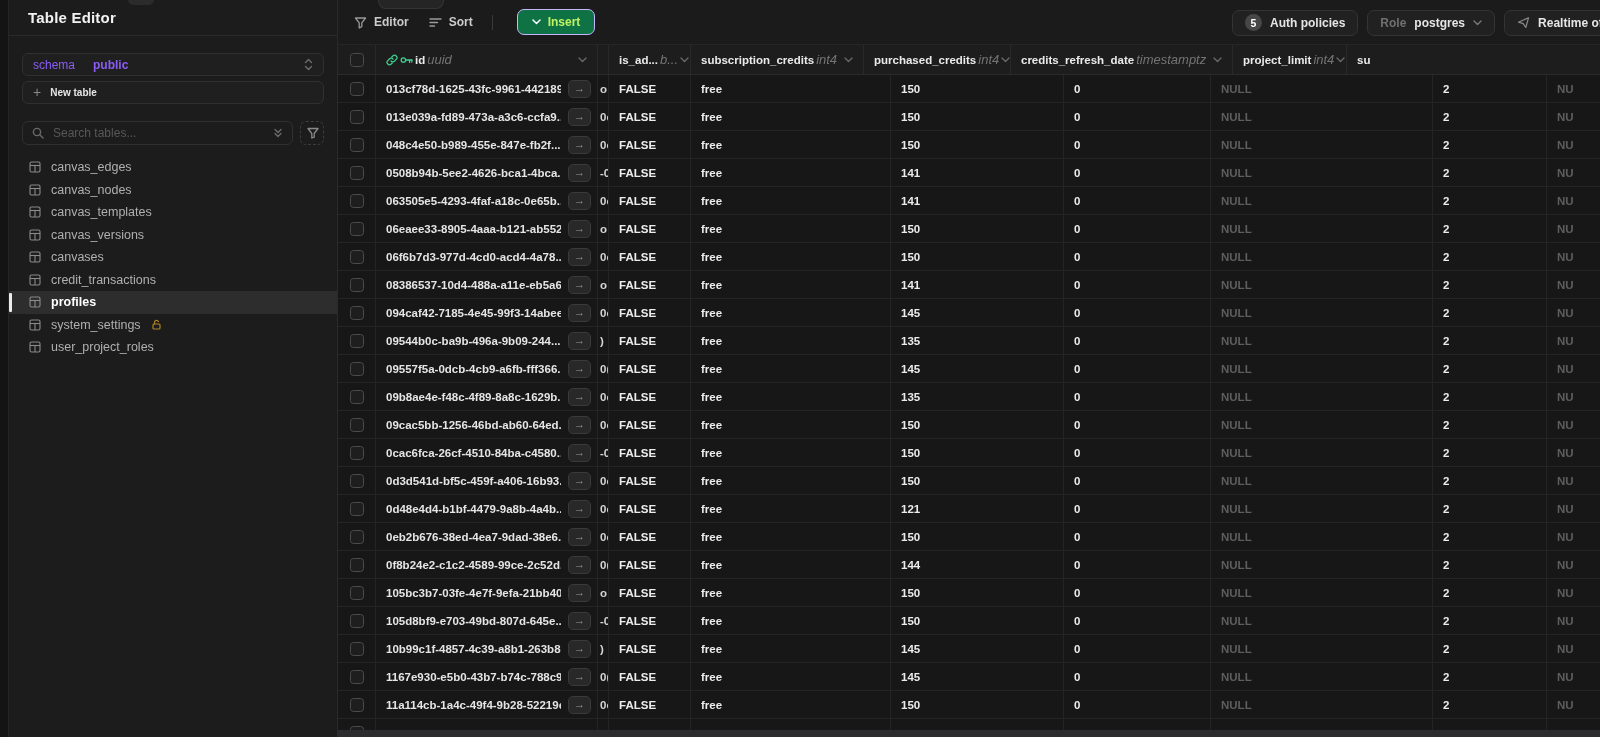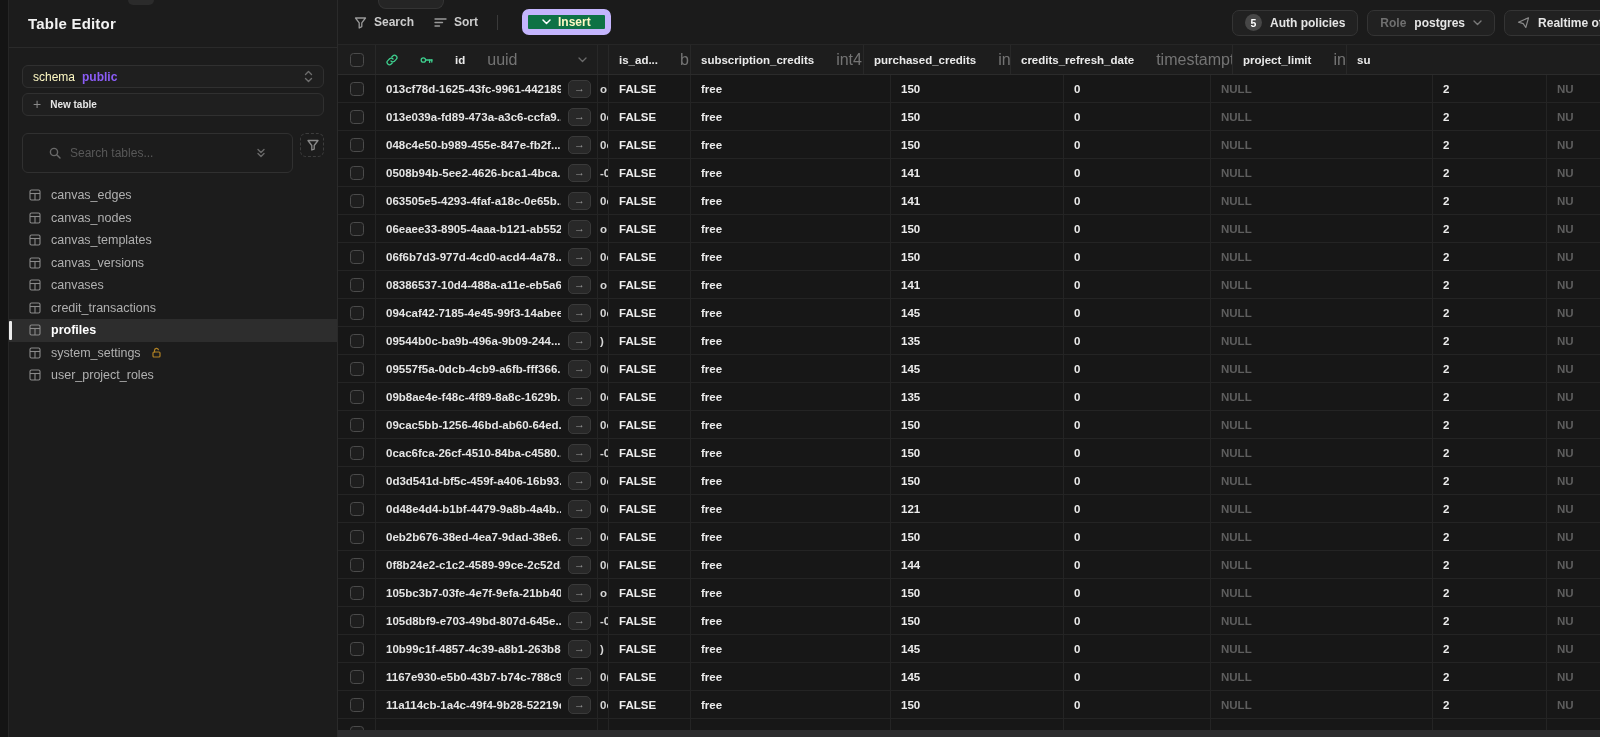--- a/index.html
+++ b/index.html
@@ -16,35 +16,35 @@
     background:#2b2b2b; border-radius:0 0 7px 7px; z-index:5; }
   .top-shape-b { position:absolute; left:378px; top:0; width:66px; height:9px;
     background:#252525; border:1px solid #343434; border-top:none; border-radius:0 0 8px 8px; z-index:5; }
 
   
   .rail { width:9px; background:#141414; border-right:1px solid #262626; flex:none; }
 
   
   .sidebar { width:329px; flex:none; background:#1c1c1c; border-right:1px solid #2a2a2a;
     display:flex; flex-direction:column; }
-  .sidebar-header { height:48px; flex:none; border-bottom:1px solid #2a2a2a;
+  .sidebar-header { height:36px; flex:none; border-bottom:1px solid #2a2a2a;
     display:flex; align-items:center; padding:0 19px; }
   .sidebar-title { font-size:15px; font-weight:700; color:#f2f2f2; letter-spacing:.2px; }
   .sidebar-controls { padding:17px 13px 0 13px; flex:none; }
   .ctl-box { height:23px; border:1px solid #303030; background:#1f1f1f; border-radius:6px;
     display:flex; align-items:center; padding:0 10px; font-size:12px; }
   .schema-select { margin-bottom:5px; cursor:pointer; }
-  .schema-label { color:#fef9c3; margin-right:7px; }
+  .schema-label { color:#8b5cf6; margin-right:18px; }
   .schema-value { color:#8b5cf6; font-weight:700; flex:1; }
   .new-table-btn { cursor:pointer; }
   .plus-glyph { color:#8a8a8a; font-size:14px; margin-right:9px; margin-top:-1px; }
   .new-table-label { color:#e6e6e6; font-weight:700; font-size:10px; }
   .search-row { display:flex; gap:7px; margin-top:17px; }
-  .search-box { flex:1; height:40px; border:1px solid #303030; border-radius:6px;
-    display:flex; align-items:center; padding:0 26px; gap:7px; background:#1c1c1c; }
+  .search-box { flex:1; height:24px; border:1px solid #303030; border-radius:6px;
+    display:flex; align-items:center; padding:0 9px; gap:7px; background:#1c1c1c; }
   .search-box input { flex:1; background:transparent; border:none; outline:none;
     color:#cfcfcf; font-size:12px; font-family:inherit; min-width:0; }
   .search-box input::placeholder { color:#585858; }
   .sb-filter-btn { width:24px; height:24px; flex:none; border:1px dashed #3d3d3d;
     border-radius:6px; display:grid; place-items:center; background:transparent; cursor:pointer; }
   .tables-list { margin-top:11px; }
   .table-item { height:22.5px; display:flex; align-items:center; gap:10px;
     padding-left:20px; font-size:12.5px; color:#b0b0b0; position:relative; cursor:pointer; }
   .table-item.selected { background:#2d2d2d; color:#ffffff; font-weight:700; }
   .table-item.selected::before { content:""; position:absolute; left:0; top:2px; bottom:2px;
@@ -52,38 +52,38 @@
   .table-item svg { flex:none; }
 
   
   .main { flex:1; min-width:0; display:flex; flex-direction:column; background:#171717; position:relative; }
   .toolbar { height:45px; flex:none; background:#1b1b1b; border-bottom:1px solid #262626;
     display:flex; align-items:center; padding:0 6px; position:relative; }
   .tb-btn { display:flex; align-items:center; gap:7px; color:#cccccc; font-size:12px;
     font-weight:600; height:26px; padding:0 10px; border-radius:6px; cursor:pointer; background:transparent; border:none; font-family:inherit; }
   .tb-divider { width:1px; height:15px; background:#3a3a3a; margin:0 9px; }
   .insert-btn { display:flex; align-items:center; gap:7px; background:#0e7245;
-    border:6px solid #c4b5fd; color:#fef9c3; font-size:12px; font-weight:700; height:26px;
+    border:1px solid #c4b5fd; color:#bef264; font-size:12px; font-weight:700; height:26px;
     padding:0 14px; border-radius:7px; margin-left:15px; cursor:pointer; font-family:inherit; }
   .tb-right { position:absolute; left:894px; top:0; height:45px; display:flex; align-items:center; gap:9px; }
   .pill { height:26px; border:1px solid #343434; background:#212121; border-radius:7px;
     display:flex; align-items:center; gap:8px; padding:0 12px; font-size:12px;
     font-weight:700; color:#e5e5e5; white-space:nowrap; cursor:pointer; font-family:inherit; }
   .count-badge { width:17px; height:17px; border-radius:50%; background:#474747;
     color:#fff; font-size:10.5px; font-weight:700; display:grid; place-items:center; }
   .dim-prefix { color:#707070; font-weight:600; }
   .pill svg { flex:none; }
 
   
   .grid-header { height:30px; flex:none; display:flex; background:#1d1d1d;
     border-bottom:1px solid #2b2b2b; font-size:11.5px; }
-  .hcell { display:flex; align-items:center; gap:22px; padding:0 10px;
+  .hcell { display:flex; align-items:center; gap:2px; padding:0 10px;
     border-right:1px solid #282828; overflow:hidden; white-space:nowrap; }
   .hname { font-weight:700; color:#eaeaea; }
-  .htype { color:#747474; font-size:16px; }
+  .htype { color:#747474; font-size:13px;font-style:italic; }
   .hchevron { margin-left:auto; color:#6a6a6a; flex:none; }
   .col-check { width:38px; flex:none; display:grid; place-items:center; padding:0; }
   .col-id { width:222px; flex:none; }
   .col-clip { width:11px; flex:none; padding:0 0 0 2px; }
   .col-isadmin { width:82px; flex:none; }
   .col-tier { width:200px; flex:none; }
   .col-subcred { width:173px; flex:none; }
   .col-purch { width:147px; flex:none; }
   .col-refresh { width:222px; flex:none; }
   .col-plimit { width:114px; flex:none; }
@@ -251,21 +251,21 @@
 
   <div class="main">
 
     <div class="toolbar">
       <button class="tb-btn">
         <span class="icon">
           <svg width="13" height="13" viewBox="0 0 13 13" fill="none" stroke="#9a9a9a" stroke-width="1.3" stroke-linecap="round" stroke-linejoin="round">
               <path d="M1.5 2h10L7.8 6.8v3.8L5.2 12V6.8L1.5 2z"></path>
             </svg>
         </span>
-        <span>Search</span>
+        <span>Editor</span>
       </button>
       <button class="tb-btn">
         <span class="icon">
           <svg width="13" height="11" viewBox="0 0 13 11" fill="none" stroke="#9a9a9a" stroke-width="1.4" stroke-linecap="round">
               <line x1="1" y1="2" x2="12" y2="2"></line>
               <line x1="1" y1="5.5" x2="8.5" y2="5.5"></line>
               <line x1="1" y1="9" x2="5.5" y2="9"></line>
             </svg>
         </span>
         <span>Sort</span>

